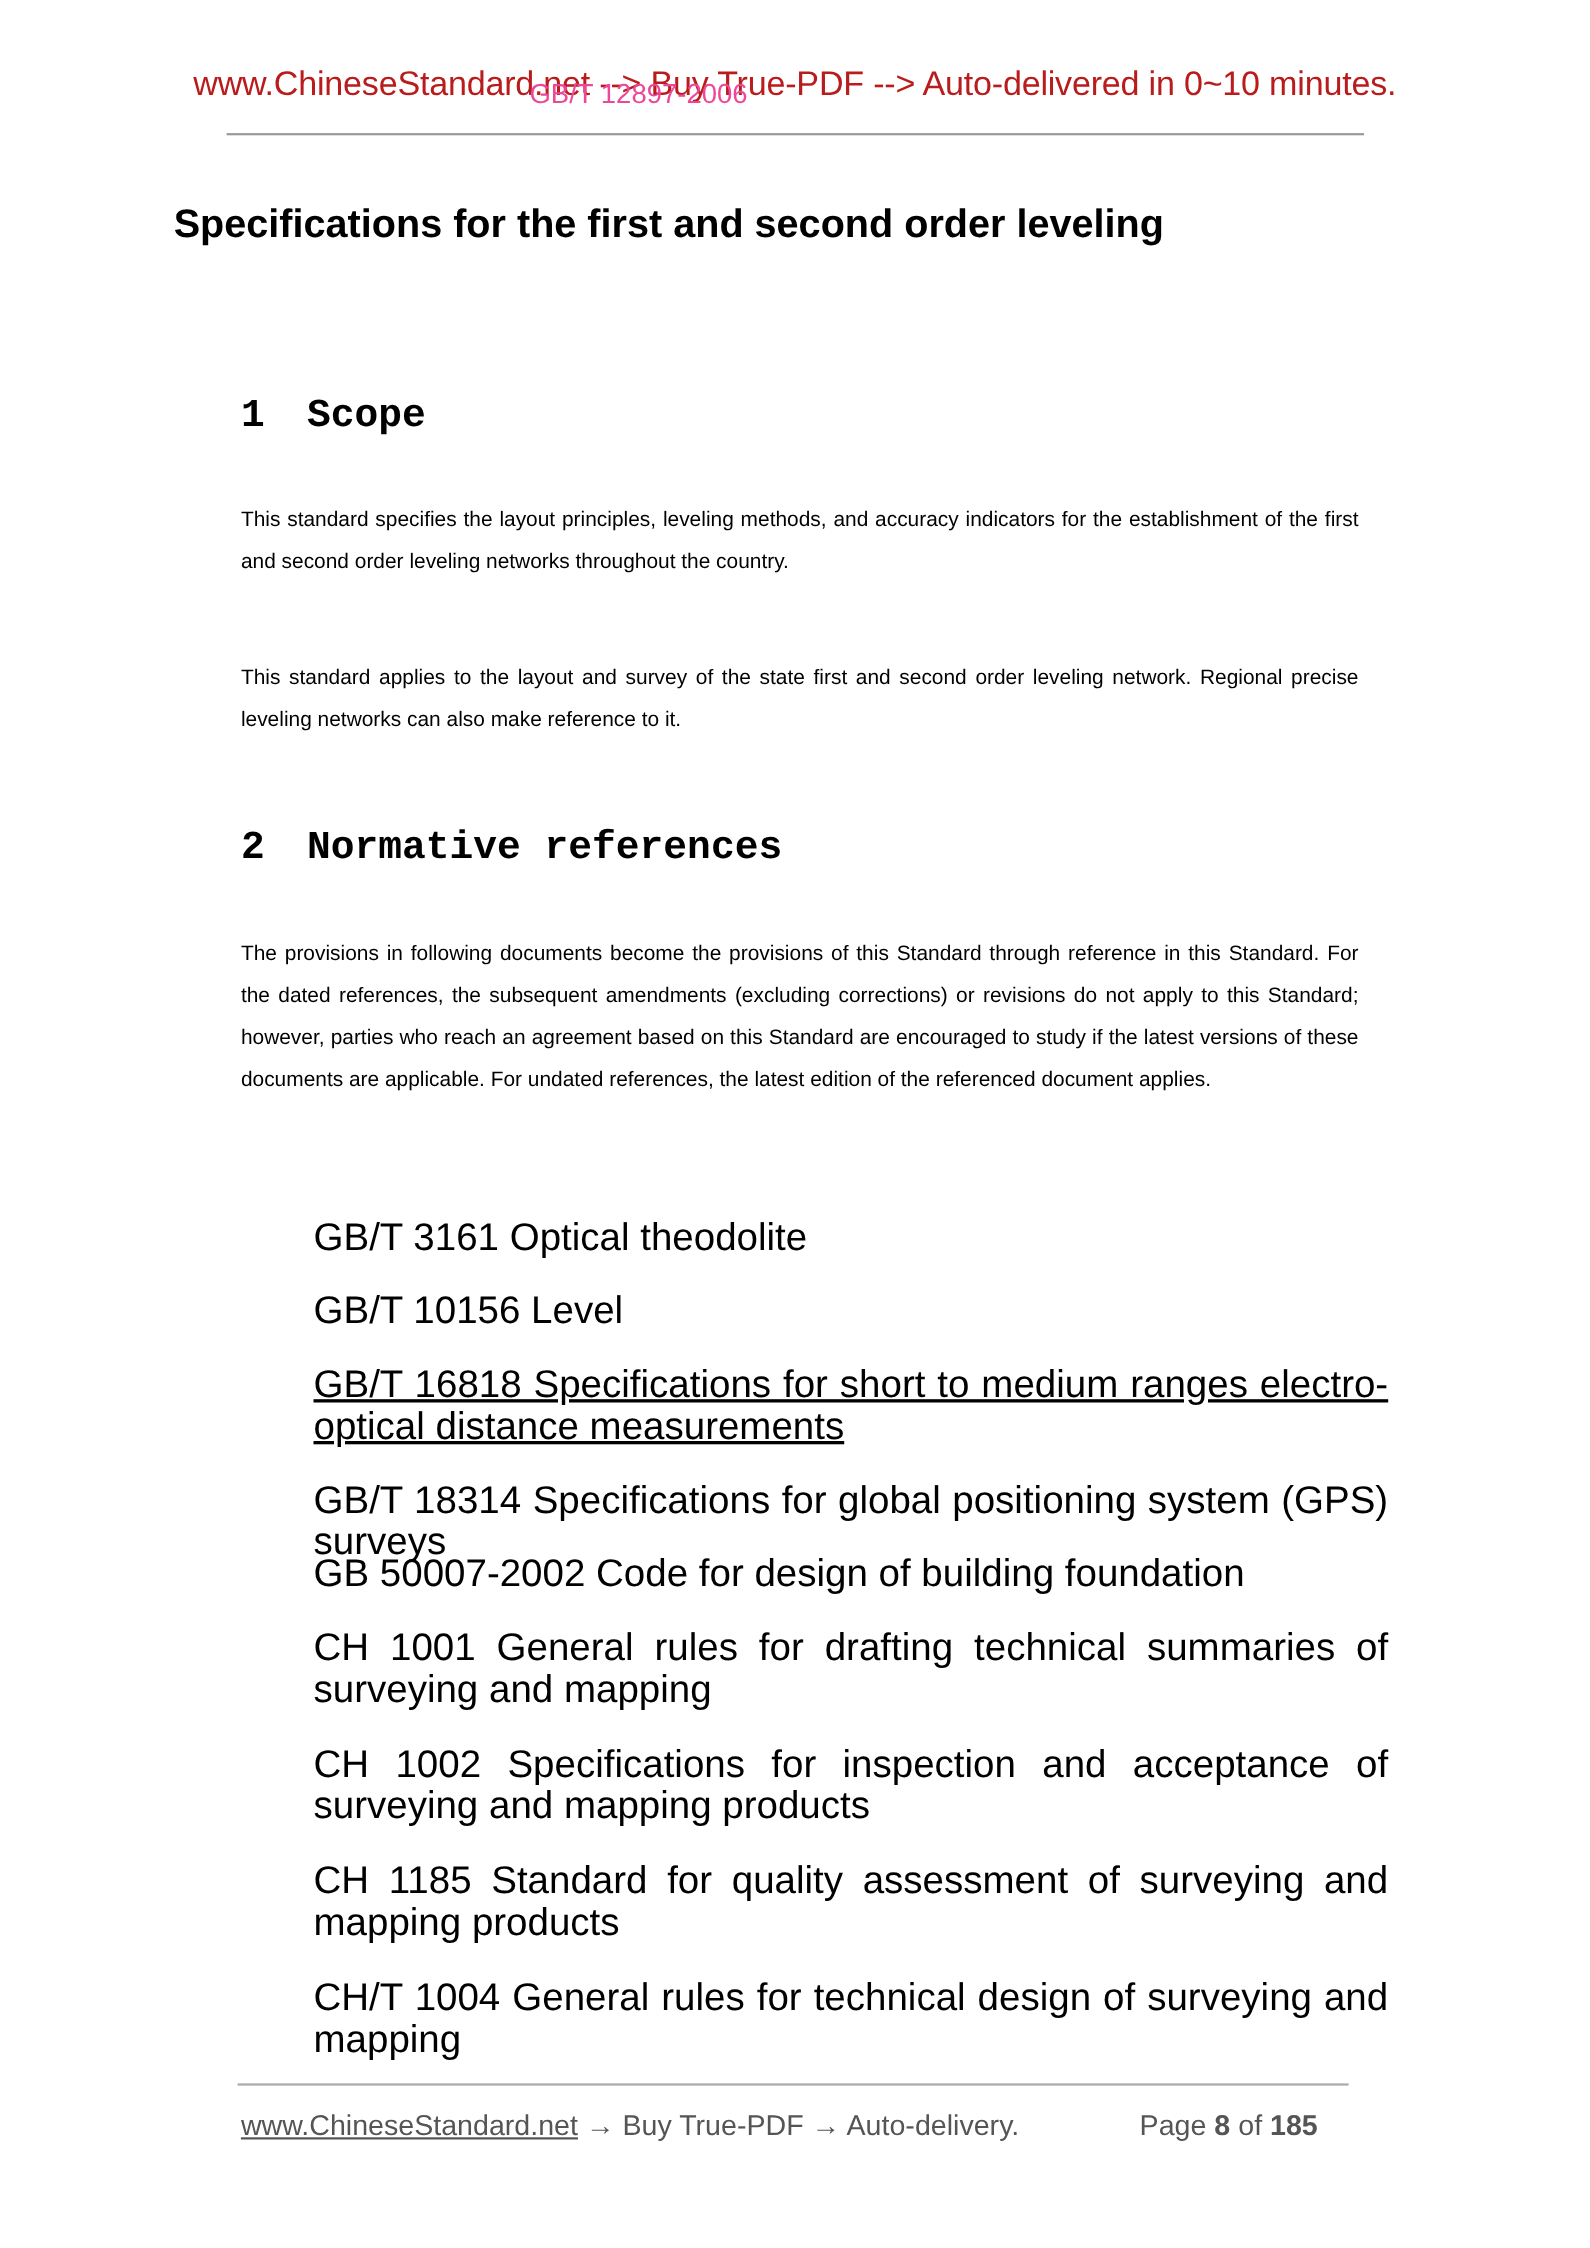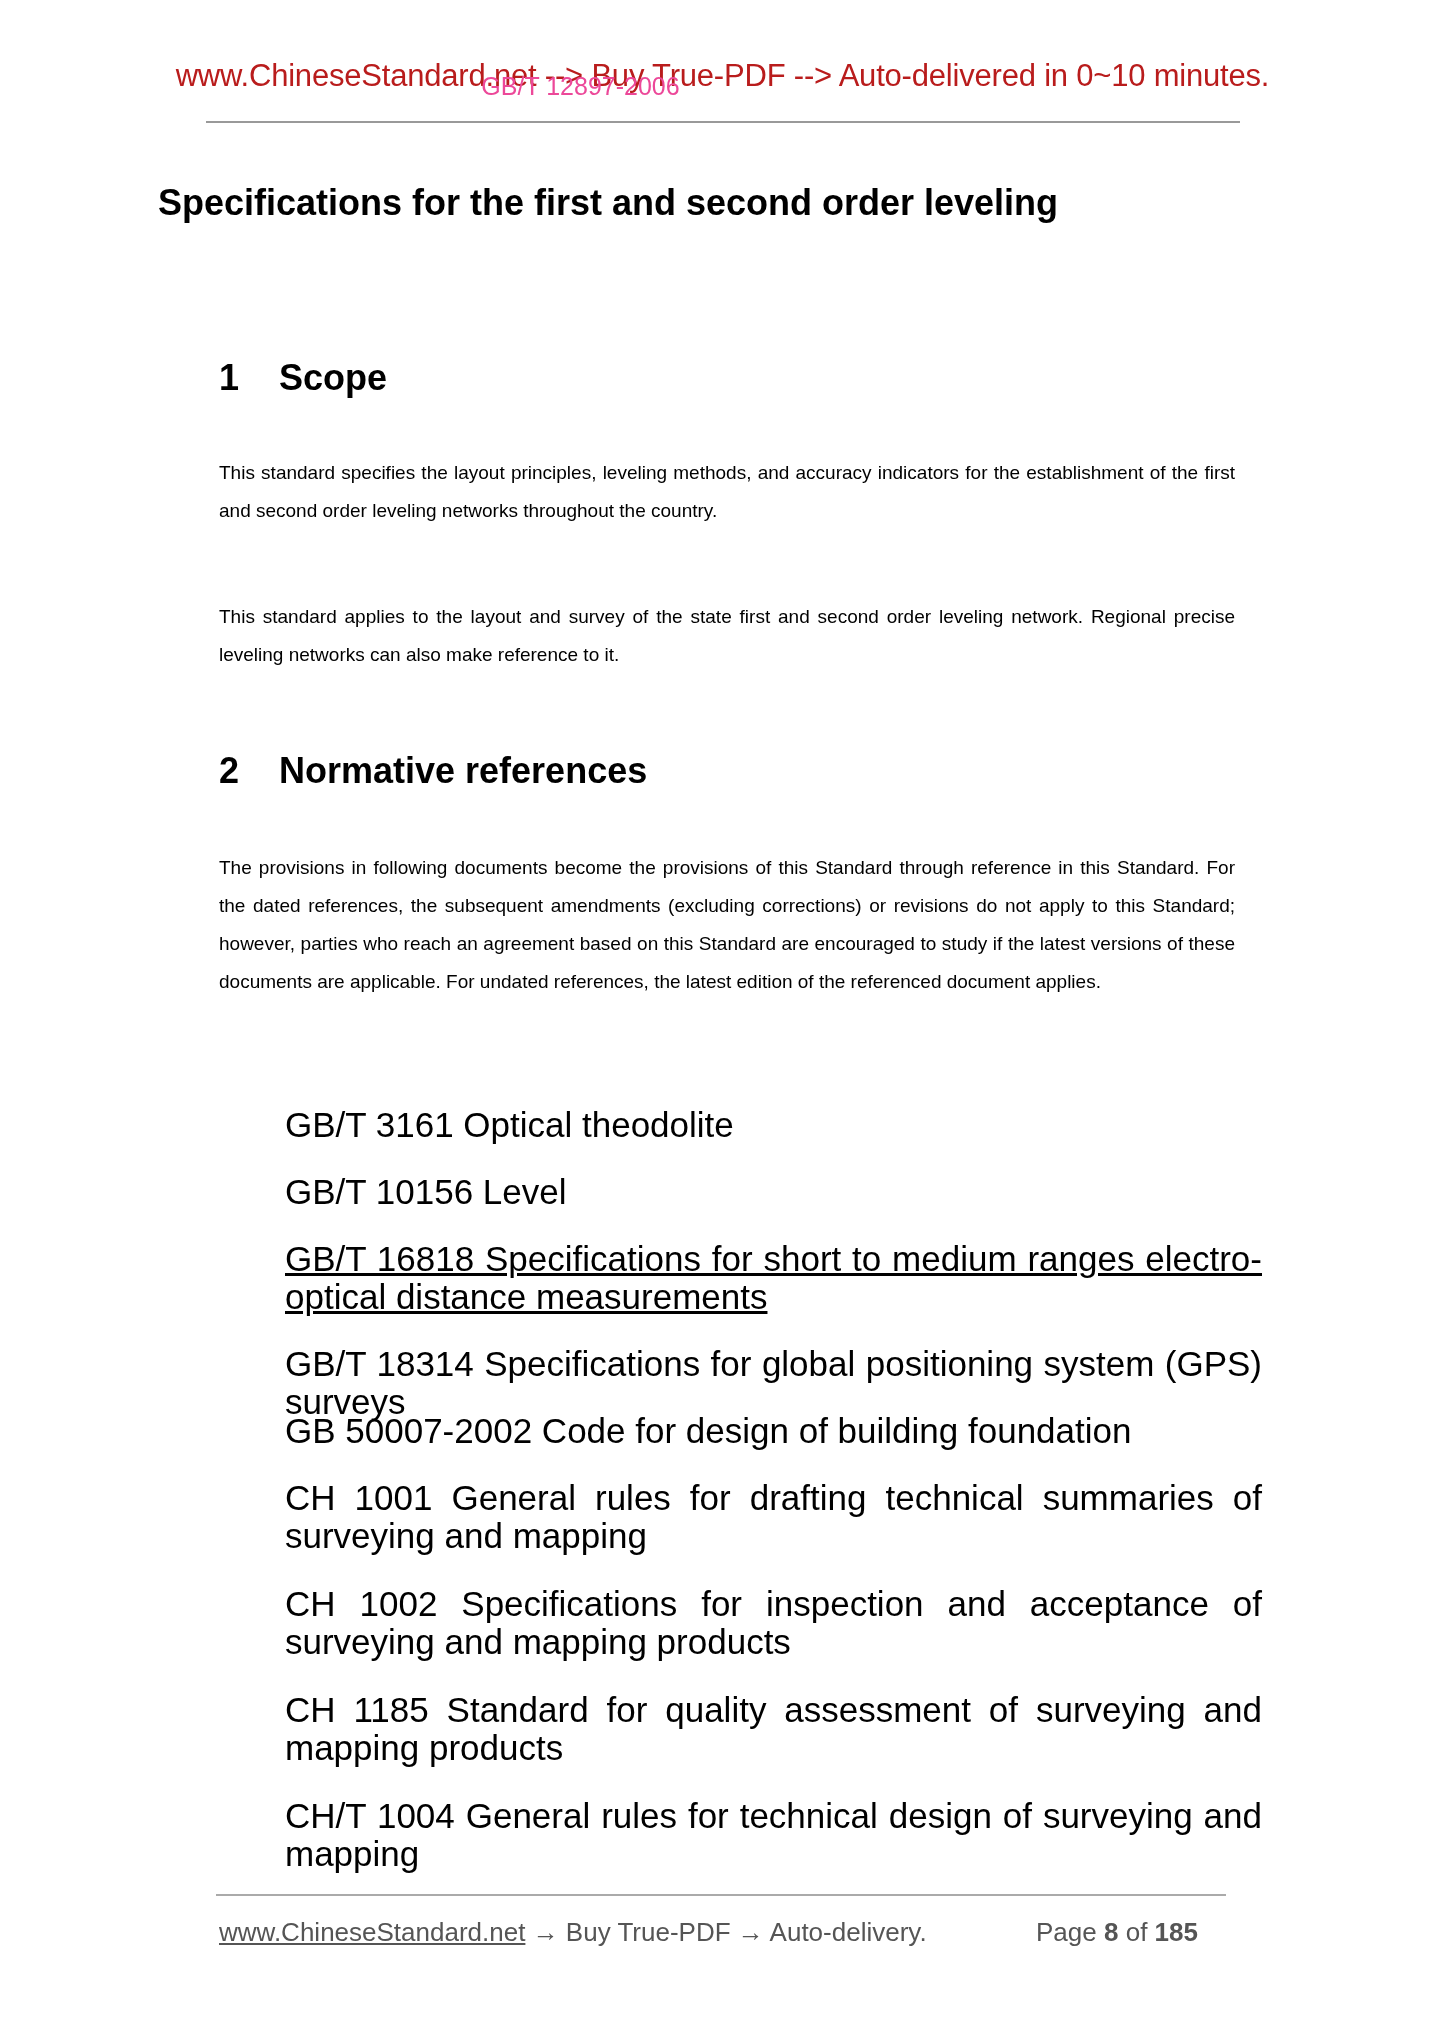--- a/index.html
+++ b/index.html
@@ -2,21 +2,21 @@
 <html><head>
 <meta charset="utf-8">
 <style>
   html, body { margin: 0; padding: 0; background: #ffffff; }
   body { width: 1445px; height: 2044px; position: relative; overflow: hidden; font-family: "Liberation Sans", sans-serif; color: #000; }
   .hdr-banner { position: absolute; top: 58px; left: 0; width: 1445px; text-align: center; font-size: 31px; color: #b91c1c; letter-spacing: -0.2px; }
   .hdr-code { position: absolute; top: 72px; left: 0; width: 1161px; text-align: center; font-size: 25px; color: #ec4899; }
   .hdr-rule { position: absolute; top: 121px; left: 206px; width: 1034px; height: 2px; background: #999; }
   .title { position: absolute; top: 182px; left: 0; width: 1216px; text-align: center; font-size: 36px; font-weight: bold; }
   .content { position: absolute; left: 219px; width: 1016px; }
-  .h1 { font-size: 36px; font-weight: bold; margin: 0; }
+  .h1 { font-size: 36px; font-weight: bold; margin: 0; font-family: Liberation Mono, monospace; }
   .h1 .num { display: inline-block; width: 60px; }
   .p { font-size: 19px; line-height: 38px; text-align: justify; margin: 0; }
   .ref { position: absolute; left: 258px; width: 977px; font-size: 35px; line-height: 38px; text-align: justify; margin-left: 27px; }
   .ftr-rule { position: absolute; top: 1894px; left: 216px; width: 1010px; height: 2px; background: #aaa; }
   .ftr-left { position: absolute; top: 1917px; left: 219px; font-size: 26px; color: #555; }
   .ftr-left .link { text-decoration: underline; color: #555; }
   .ftr-right { position: absolute; top: 1917px; left: 1036px; font-size: 26px; color: #555; }
   .ftr-right b { color: #555; }
 </style>
 </head>

